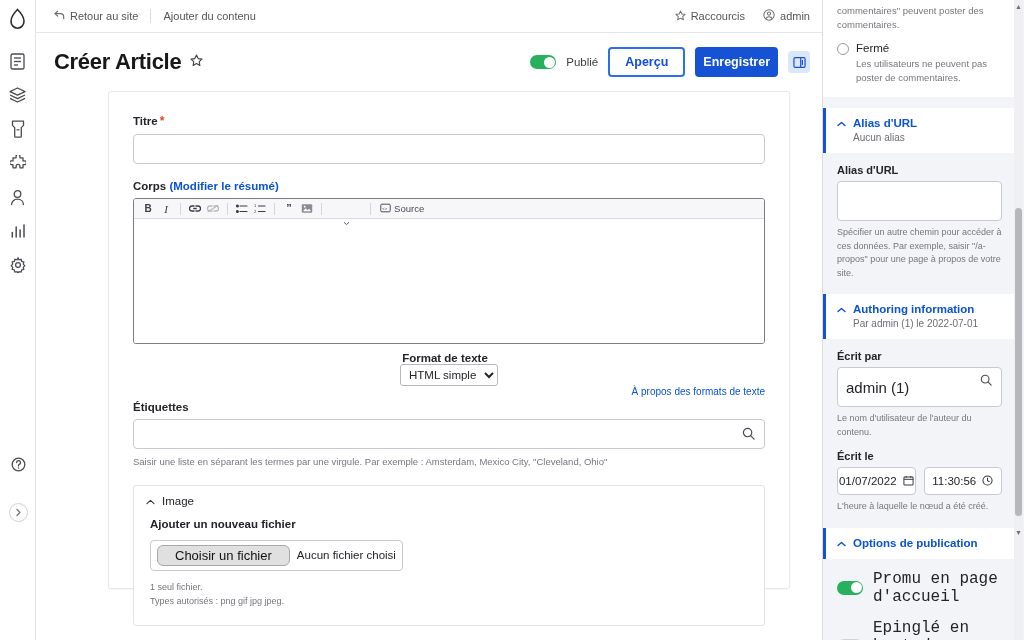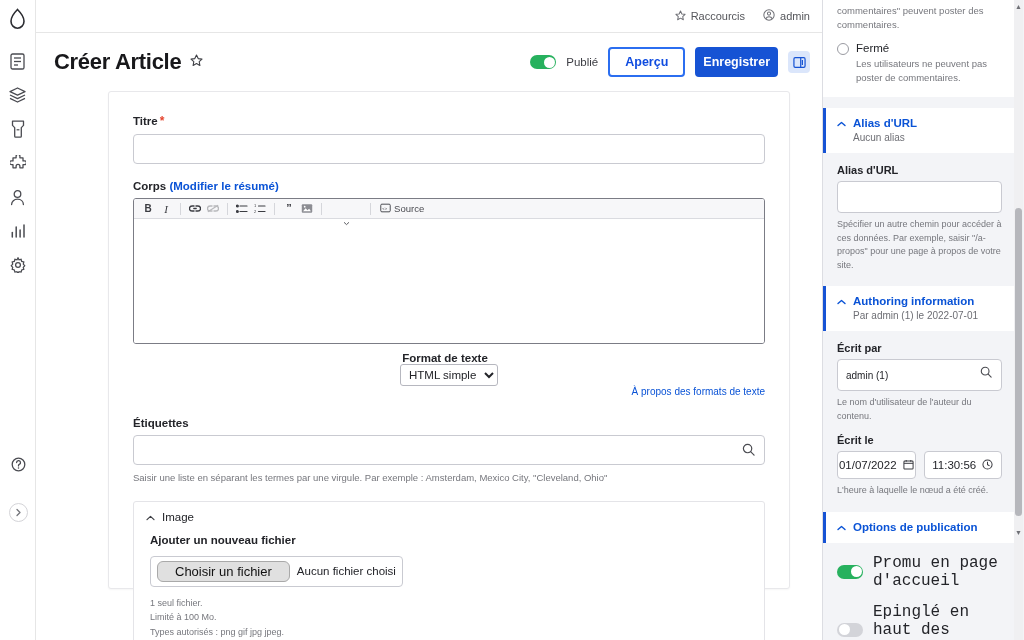--- a/index.html
+++ b/index.html
@@ -187,22 +187,22 @@
     padding: 9px 12px 10px 11px; cursor: pointer;
   }
   .acc-title {
     display: flex; align-items: center; gap: 7px;
     font-size: 11.5px; font-weight: bold; color: #0a53d6;
   }
   .acc-sub { font-size: 10px; color: #6d6e74; margin-top: 3px; margin-left: 16px; }
   .acc-body { padding: 11px 14px 14px 14px; }
   .rb-label { font-size: 11px; font-weight: bold; color: #232429; margin-bottom: 5px; display: block; }
   .rb-input {
-    width: 100%; height: 32px; border: 1px solid #c9cad1; border-radius: 4px;
-    background: #fff; font-family: inherit; font-size: 10px; color: #232429;
+    width: 100%; height: 40px; border: 1px solid #c9cad1; border-radius: 4px;
+    background: #fff; font-family: inherit; font-size: 15px; color: #232429;
     padding: 0 8px; outline: none;
   }
   .rb-help { font-size: 9px; color: #76777d; line-height: 1.5; margin-top: 5px; }
   .dt-row { display: flex; gap: 8px; }
   .dt-field {
     flex: 1; height: 28px; border: 1px solid #c9cad1; border-radius: 4px;
     background: #fff; display: flex; align-items: center; justify-content: center;
     gap: 6px; font-size: 11.5px; color: #232429; cursor: pointer;
   }
   .pub-opt-row { display: flex; align-items: center; gap: 10px; margin-bottom: 13px; }
@@ -291,20 +291,33 @@
       <svg width="7" height="9" viewBox="0 0 7 9" fill="none" stroke="#74757b" stroke-width="1.3" stroke-linecap="round" stroke-linejoin="round">
         <polyline points="2,1.5 5,4.5 2,7.5"></polyline>
       </svg>
     </div>
   </div>
 </div>
 
 <div class="center">
 
   <div class="topbar">
+    <div class="topbar-left">
+      <div class="tb-link">
+        <span>
+          <svg width="11" height="10" viewBox="0 0 11 10" fill="none" stroke="#6f7076" stroke-width="1.2" stroke-linecap="round" stroke-linejoin="round">
+            <path d="M3.6 1.2 1 3.6l2.6 2.4"></path>
+              <path d="M1 3.6h5.4c2 0 3.3 1.3 3.3 3.1v2"></path>
+          </svg>
+        </span>
+        <span>Retour au site</span>
+      </div>
+      <div class="tb-sep"></div>
+      <div class="tb-link">Ajouter du contenu</div>
+    </div>
     <div class="topbar-right">
       <div class="tb-link">
         <span>
           <svg width="11" height="11" viewBox="0 0 12 12" fill="none" stroke="#6f7076" stroke-width="1.1" stroke-linejoin="round">
             <path d="M6 1 7.5 4.3l3.5.4-2.6 2.4.7 3.5L6 8.9 2.9 10.6l.7-3.5L1 4.7l3.5-.4z"></path>
           </svg>
         </span>
         <span>Raccourcis</span>
       </div>
       <div class="tb-link">
@@ -436,21 +449,21 @@
 
       <div class="fmt-row">
         <span class="fmt-label">Format de texte</span>
         <select class="fmt-select">
           <option>HTML simple</option>
         </select>
         <span class="fmt-help">À propos des formats de texte</span>
       </div>
     </div>
 
-    <div class="fld-block" style="margin-top:20px">
+    <div class="fld-block" style="margin-top:4px">
       <label class="fld-label">Étiquettes</label>
       <div class="search-input-wrap">
         <input class="text-input" type="text" value="" style="">
         <span class="s-icon">
           <svg width="13" height="13" viewBox="0 0 14 14" fill="none" stroke="#4a4b51" stroke-width="1.3" stroke-linecap="round">
             <circle cx="6" cy="6" r="4.5"></circle>
               <line x1="9.3" y1="9.3" x2="13" y2="13"></line>
           </svg>
         </span>
       </div>
@@ -467,21 +480,20 @@
         <span>Image</span>
       </div>
       <div class="sub-body">
         <label class="fld-label" style="margin-bottom:8px">Ajouter un nouveau fichier</label>
         <div class="file-row">
           <button class="file-btn">Choisir un fichier</button>
           <span class="file-name">Aucun fichier choisi</span>
         </div>
         <div class="file-desc">
           <div>1 seul fichier.</div>
-          <div>Limité à 100 Mo.</div>
           <div>Types autorisés : png gif jpg jpeg.</div>
         </div>
       </div>
     </div>
 
   </div>
 </div>
 
 <div class="rightbar">
   <div class="rb-scroll">

